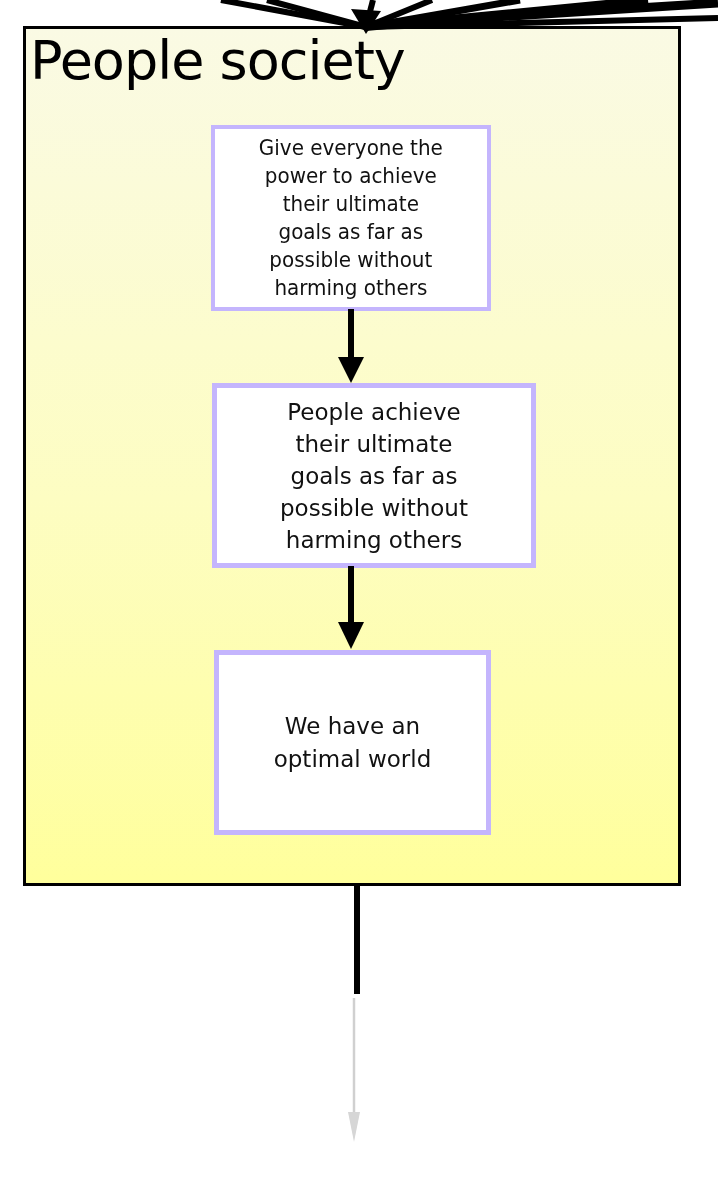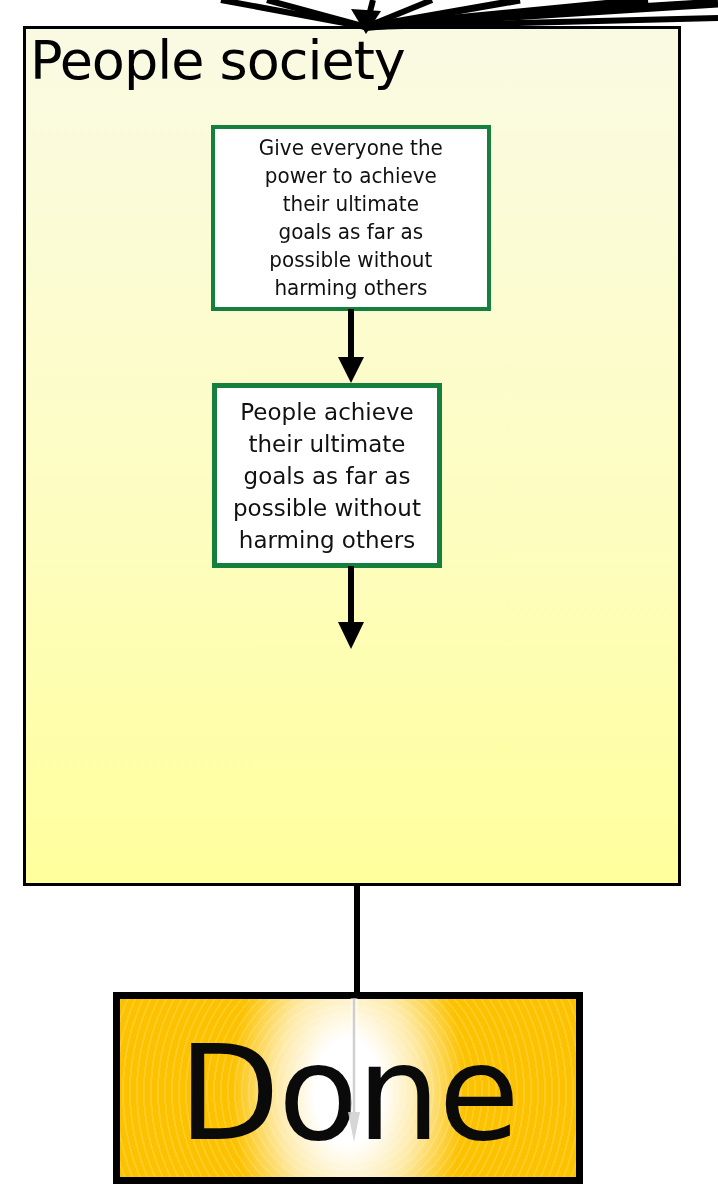--- a/index.html
+++ b/index.html
@@ -26,31 +26,31 @@
     line-height:1.05;
     letter-spacing:-1px;
     white-space:nowrap;
     color:#000;
   }
   
   .node{
     position:absolute;
     box-sizing:border-box;
     background:var(--node_fill,#ffffff);
-    border:4px solid #15803d;
+    border:4px solid #c4b5fd;
     display:flex;align-items:center;justify-content:center;
     text-align:center;
   }
   .node .label{
     white-space:pre-line;
     color:#111;
   }
   .node-1{left:211px;top:125px;width:280px;height:186px;}
   .node-1 .label{font-size:21px;line-height:28px;transform:scaleX(.95);}
-  .node-2{left:212px;top:383px;width:230px;height:185px;border-width:5px;}
+  .node-2{left:212px;top:383px;width:324px;height:185px;border-width:5px;}
   .node-2 .label{font-size:23px;line-height:32px;}
   .node-3{left:214px;top:650px;width:277px;height:185px;border-width:5px;}
   .node-3 .label{font-size:23px;line-height:33px;}
   
   .done-box{
     position:absolute;
     left:113px;top:992px;width:470px;height:192px;
     box-sizing:border-box;
     border:7px solid #000;
     background:
@@ -90,24 +90,25 @@
   </div>
 
   <div class="node node-2">
     <div class="label">People achieve
 their ultimate
 goals as far as
 possible without
 harming others</div>
   </div>
 
+  <div class="node node-3">
+    <div class="label">We have an
+optimal world</div>
+  </div>
 
-  <div class="done-box">
-    <div class="done-label">Done</div>
-  </div>
 
   <svg class="arrow-layer" width="718" height="1200" viewBox="0 0 718 1200">
 
     <g stroke="#000" fill="none" stroke-linecap="butt">
       <line x1="366" y1="27" x2="221" y2="0" stroke-width="6"></line>
       <line x1="366" y1="27" x2="267" y2="0" stroke-width="6"></line>
       <line x1="366" y1="27" x2="373" y2="0" stroke-width="6"></line>
       <line x1="366" y1="27" x2="432" y2="0" stroke-width="6"></line>
       <line x1="366" y1="27" x2="520" y2="0" stroke-width="7"></line>
       <line x1="366" y1="27" x2="648" y2="0" stroke-width="8"></line>

